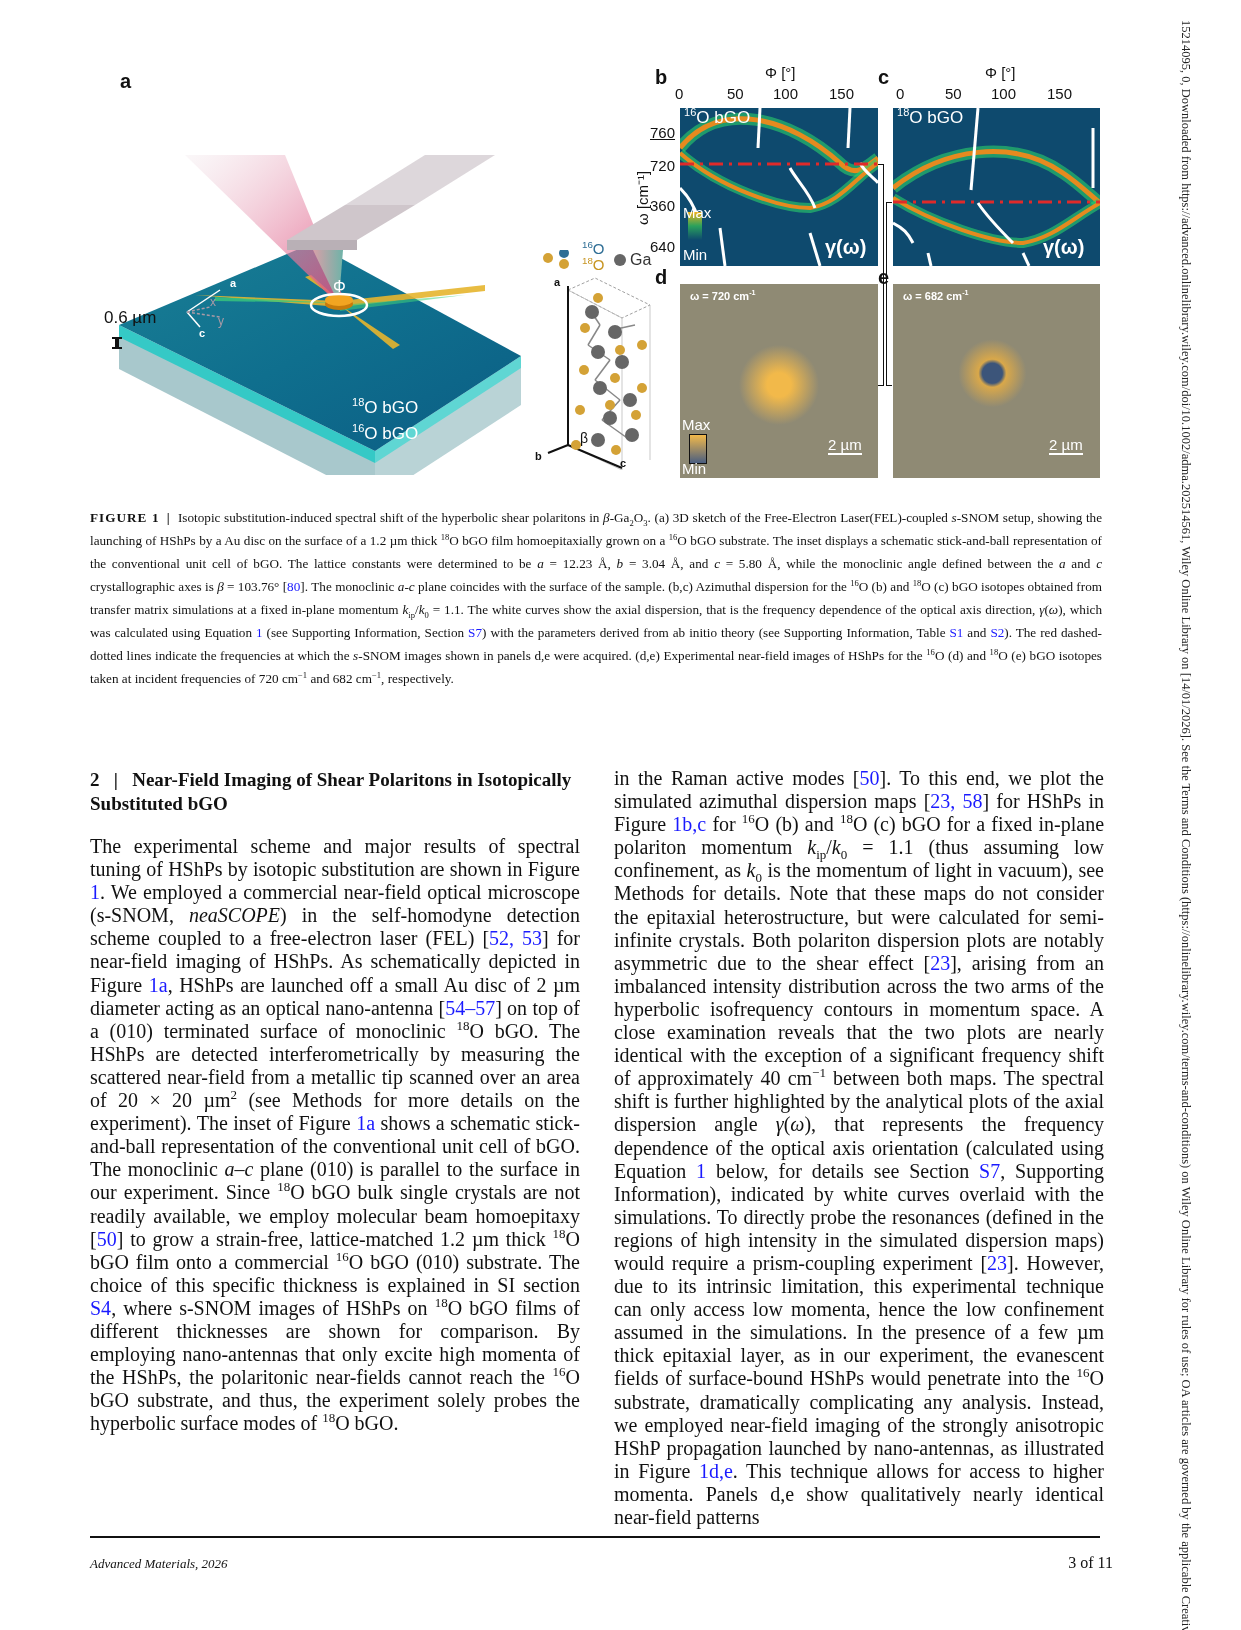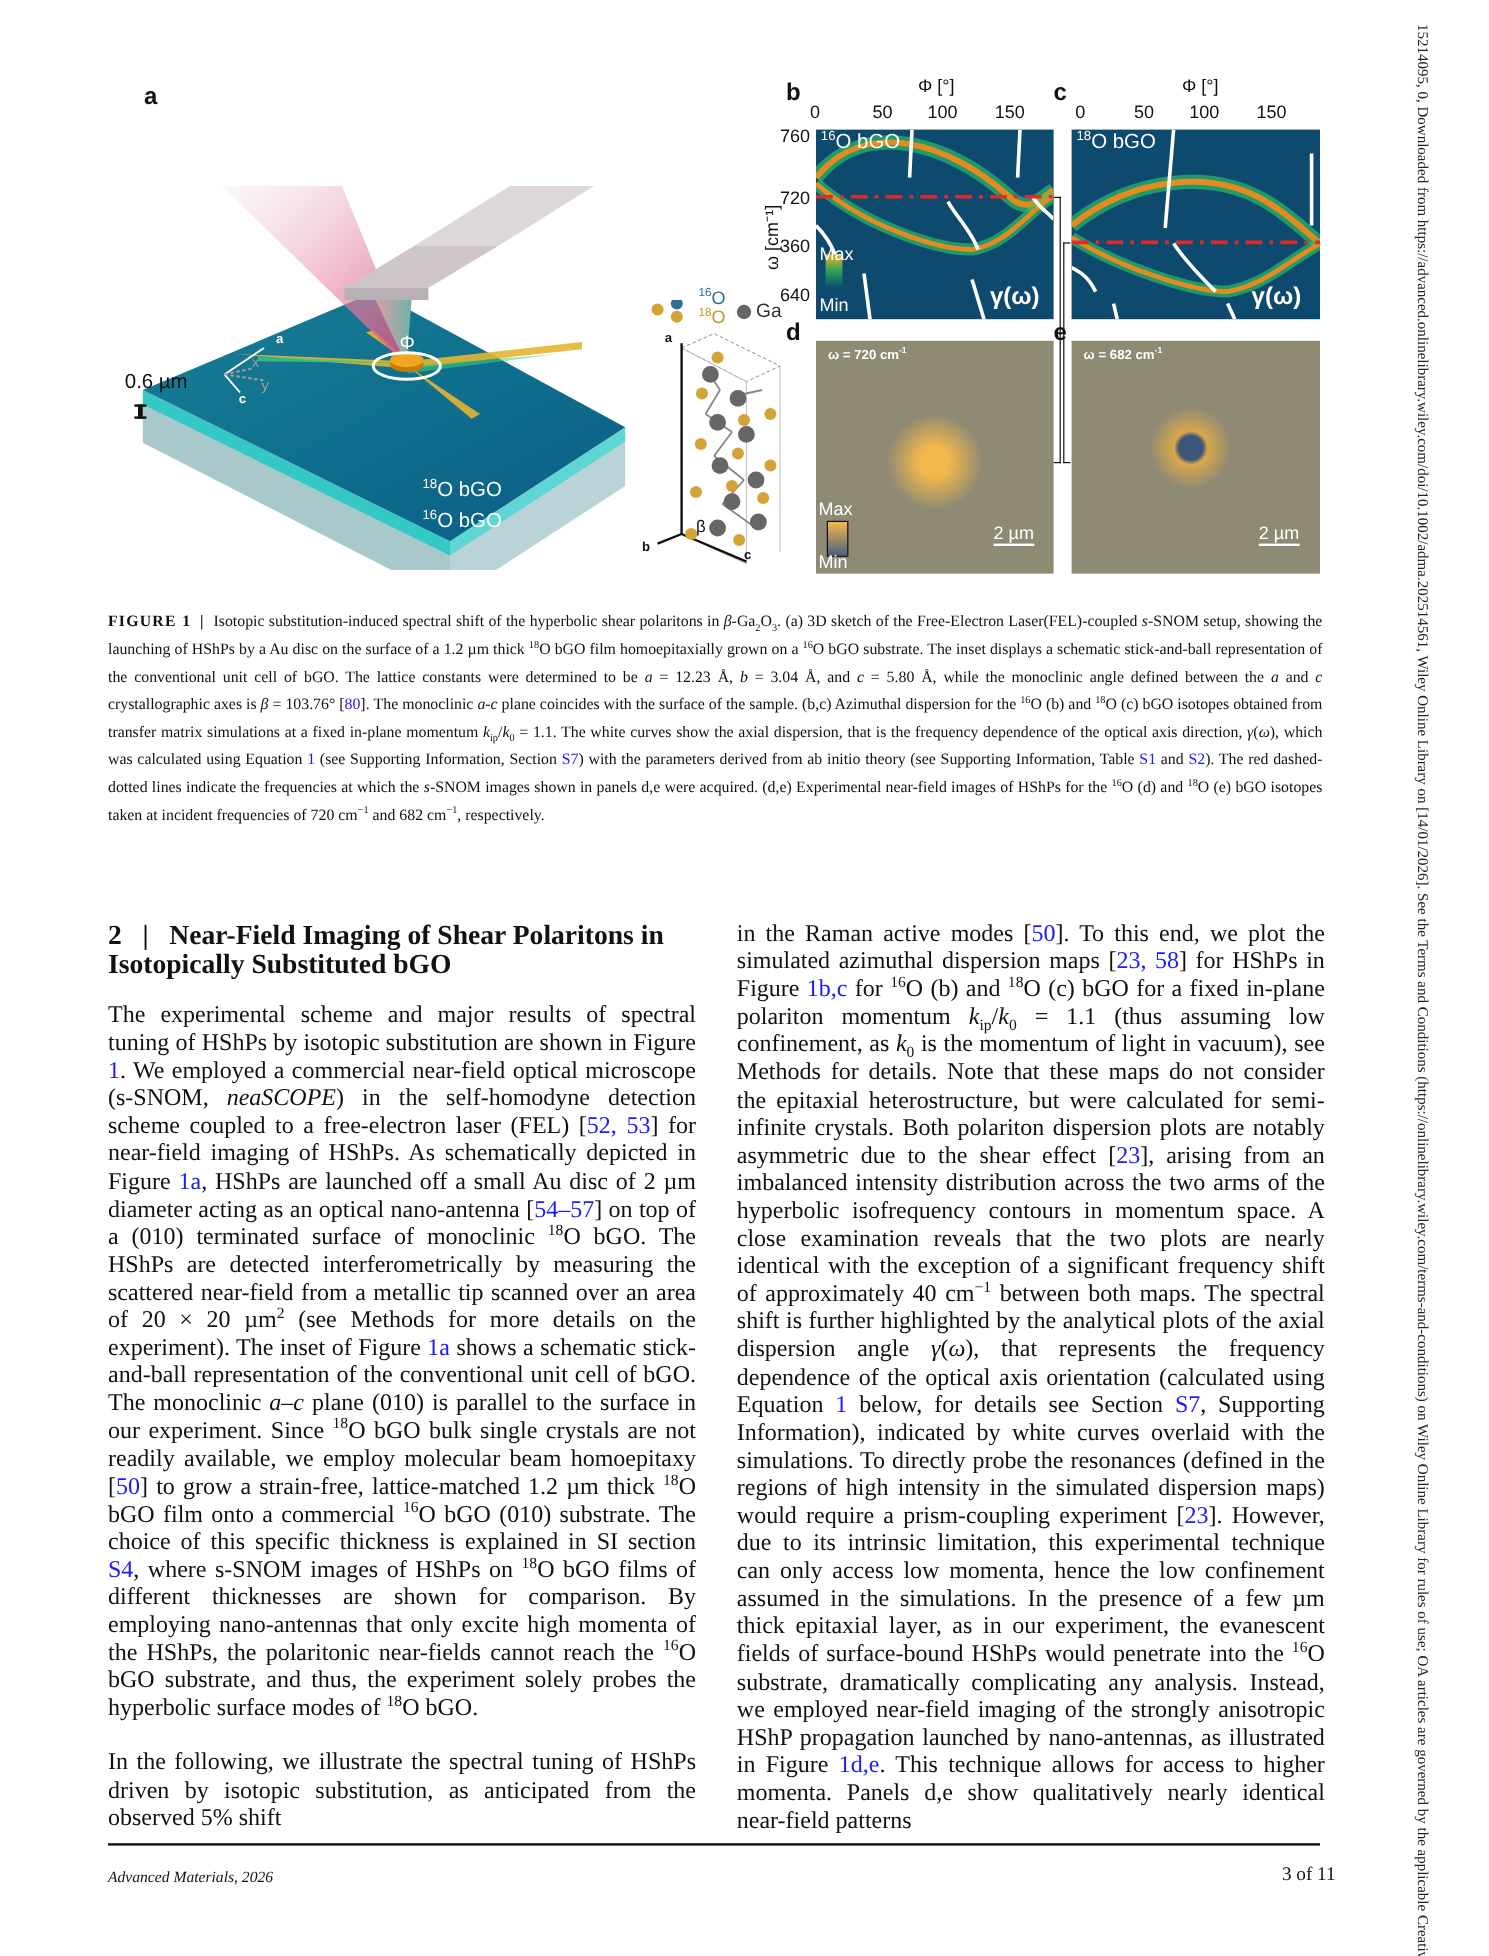--- a/index.html
+++ b/index.html
@@ -22,21 +22,21 @@
   .nf .lbl{position:absolute;font-family:"Liberation Sans",sans-serif;color:#fff;font-weight:bold;font-size:11px;}
 
   
   #caption{position:absolute;left:90px;top:506px;width:1012px;font-family:"Liberation Serif",serif;font-size:13.2px;line-height:23px;text-align:justify;}
   #caption b{font-weight:bold;letter-spacing:1px;margin-top:32px;}
 
   
   .col{position:absolute;top:0;width:490px;font-family:"Liberation Serif",serif;font-size:20px;line-height:23.1px;text-align:justify;}
   #colL{left:90px;top:835px;}
   #colR{left:614px;top:767px;}
-  #sec-h{position:absolute;left:90px;top:768px;width:500px;font-family:"Liberation Serif",serif;font-weight:bold;font-size:23px;line-height:24px;}
+  #sec-h{position:absolute;left:90px;top:768px;width:500px;font-family:"Liberation Serif",serif;font-weight:bold;font-size:19px;line-height:24px;}
   .para{margin:0 0 22px 0;}
   #rule{position:absolute;left:90px;top:1536px;width:1010px;height:2px;background:#111;}
   #footL{position:absolute;left:90px;top:1556px;font-family:"Liberation Serif",serif;font-style:italic;font-size:13px;}
   #footR{position:absolute;right:128px;top:1554px;font-family:"Liberation Serif",serif;font-size:16px;}
 </style>
 </head>
 <body>
 
 <div id="side">15214095, 0, Downloaded from https://advanced.onlinelibrary.wiley.com/doi/10.1002/adma.202514561, Wiley Online Library on [14/01/2026]. See the Terms and Conditions (https://onlinelibrary.wiley.com/terms-and-conditions) on Wiley Online Library for rules of use; OA articles are governed by the applicable Creative Commons License</div>
 
@@ -171,21 +171,21 @@
     <div class="abs sans" style="left:40px;top:180px;font-size:14px;">β</div>
   </div>
 
   <div class="abs panel-letter" style="left:655px;top:66px;">b</div>
   <div class="abs axis-txt" style="left:765px;top:64px;">Φ [°]</div>
   <div class="abs axis-txt" style="left:675px;top:85px;">0</div>
   <div class="abs axis-txt" style="left:727px;top:85px;">50</div>
   <div class="abs axis-txt" style="left:773px;top:85px;">100</div>
   <div class="abs axis-txt" style="left:829px;top:85px;">150</div>
   <div class="abs axis-txt" style="left:632px;top:175px;transform:rotate(-90deg);transform-origin:center;white-space:nowrap;width:80px;margin-left:-30px;">ω [cm⁻¹]</div>
-  <div class="abs axis-txt" style="left:650px;top:105px;">760</div>
+  <div class="abs axis-txt" style="left:650px;top:124px;text-decoration:underline;">760</div>
   <div class="abs axis-txt" style="left:650px;top:157px;">720</div>
   <div class="abs axis-txt" style="left:650px;top:197px;">360</div>
   <div class="abs axis-txt" style="left:650px;top:238px;">640</div>
 
   <div class="map" style="left:680px;top:108px;width:198px;height:158px;">
     <svg width="198" height="158">
       <path d="M0,40 C40,-10 110,10 160,55 C175,70 185,60 198,50" stroke="#2bd06b" stroke-width="12" fill="none" opacity="0.6"></path>
       <path d="M0,40 C40,-10 110,10 160,55 C175,70 185,60 198,50" stroke="#e58a1f" stroke-width="5" fill="none"></path>
       <path d="M0,45 C40,80 100,100 130,100 C160,95 175,70 198,55" stroke="#2bd06b" stroke-width="10" fill="none" opacity="0.6"></path>
       <path d="M0,45 C40,80 100,100 130,100 C160,95 175,70 198,55" stroke="#e58a1f" stroke-width="4" fill="none"></path>
@@ -263,21 +263,20 @@
 <div id="caption">
   <b>FIGURE 1</b>&nbsp;&nbsp;<b>|</b>&nbsp;&nbsp;<span id="caption-body">Isotopic substitution-induced spectral shift of the hyperbolic shear polaritons in <i>β</i>-Ga<sub>2</sub>O<sub>3</sub>. (a) 3D sketch of the Free-Electron Laser(FEL)-coupled <i>s</i>-SNOM setup, showing the launching of HShPs by a Au disc on the surface of a 1.2 µm thick <sup>18</sup>O bGO film homoepitaxially grown on a <sup>16</sup>O bGO substrate. The inset displays a schematic stick-and-ball representation of the conventional unit cell of bGO. The lattice constants were determined to be <i>a</i> = 12.23 Å, <i>b</i> = 3.04 Å, and <i>c</i> = 5.80 Å, while the monoclinic angle defined between the <i>a</i> and <i>c</i> crystallographic axes is <i>β</i> = 103.76° [<span class="link">80</span>]. The monoclinic <i>a</i>-<i>c</i> plane coincides with the surface of the sample. (b,c) Azimuthal dispersion for the <sup>16</sup>O (b) and <sup>18</sup>O (c) bGO isotopes obtained from transfer matrix simulations at a fixed in-plane momentum <i>k</i><sub>ip</sub>/<i>k</i><sub>0</sub> = 1.1. The white curves show the axial dispersion, that is the frequency dependence of the optical axis direction, <i>γ</i>(<i>ω</i>), which was calculated using Equation <span class="link">1</span> (see Supporting Information, Section <span class="link">S7</span>) with the parameters derived from ab initio theory (see Supporting Information, Table <span class="link">S1</span> and <span class="link">S2</span>). The red dashed-dotted lines indicate the frequencies at which the <i>s</i>-SNOM images shown in panels d,e were acquired. (d,e) Experimental near-field images of HShPs for the <sup>16</sup>O (d) and <sup>18</sup>O (e) bGO isotopes taken at incident frequencies of 720 cm<sup>−1</sup> and 682 cm<sup>−1</sup>, respectively.</span>
 </div>
 
 <div id="sec-h">
   <span>2</span>&nbsp;&nbsp;&nbsp;<span>|</span>&nbsp;&nbsp;&nbsp;<span>Near-Field Imaging of Shear Polaritons in Isotopically Substituted bGO</span>
 </div>
 
 <div id="colL" class="col">
     <p class="para">The experimental scheme and major results of spectral tuning of HShPs by isotopic substitution are shown in Figure <span class="link">1</span>. We employed a commercial near-field optical microscope (s-SNOM, <i>neaSCOPE</i>) in the self-homodyne detection scheme coupled to a free-electron laser (FEL) [<span class="link">52, 53</span>] for near-field imaging of HShPs. As schematically depicted in Figure <span class="link">1a</span>, HShPs are launched off a small Au disc of 2 µm diameter acting as an optical nano-antenna [<span class="link">54–57</span>] on top of a (010) terminated surface of monoclinic <sup>18</sup>O bGO. The HShPs are detected interferometrically by measuring the scattered near-field from a metallic tip scanned over an area of 20 × 20 µm<sup>2</sup> (see Methods for more details on the experiment). The inset of Figure <span class="link">1a</span> shows a schematic stick-and-ball representation of the conventional unit cell of bGO. The monoclinic <i>a</i>–<i>c</i> plane (010) is parallel to the surface in our experiment. Since <sup>18</sup>O bGO bulk single crystals are not readily available, we employ molecular beam homoepitaxy [<span class="link">50</span>] to grow a strain-free, lattice-matched 1.2 µm thick <sup>18</sup>O bGO film onto a commercial <sup>16</sup>O bGO (010) substrate. The choice of this specific thickness is explained in SI section <span class="link">S4</span>, where s-SNOM images of HShPs on <sup>18</sup>O bGO films of different thicknesses are shown for comparison. By employing nano-antennas that only excite high momenta of the HShPs, the polaritonic near-fields cannot reach the <sup>16</sup>O bGO substrate, and thus, the experiment solely probes the hyperbolic surface modes of <sup>18</sup>O bGO.</p>
-    <p class="para">In the following, we illustrate the spectral tuning of HShPs driven by isotopic substitution, as anticipated from the observed 5% shift</p>
   </div>
 <div id="colR" class="col">
     <p class="para">in the Raman active modes [<span class="link">50</span>]. To this end, we plot the simulated azimuthal dispersion maps [<span class="link">23, 58</span>] for HShPs in Figure <span class="link">1b,c</span> for <sup>16</sup>O (b) and <sup>18</sup>O (c) bGO for a fixed in-plane polariton momentum <i>k</i><sub>ip</sub>/<i>k</i><sub>0</sub> = 1.1 (thus assuming low confinement, as <i>k</i><sub>0</sub> is the momentum of light in vacuum), see Methods for details. Note that these maps do not consider the epitaxial heterostructure, but were calculated for semi-infinite crystals. Both polariton dispersion plots are notably asymmetric due to the shear effect [<span class="link">23</span>], arising from an imbalanced intensity distribution across the two arms of the hyperbolic isofrequency contours in momentum space. A close examination reveals that the two plots are nearly identical with the exception of a significant frequency shift of approximately 40 cm<sup>−1</sup> between both maps. The spectral shift is further highlighted by the analytical plots of the axial dispersion angle <i>γ</i>(<i>ω</i>), that represents the frequency dependence of the optical axis orientation (calculated using Equation <span class="link">1</span> below, for details see Section <span class="link">S7</span>, Supporting Information), indicated by white curves overlaid with the simulations. To directly probe the resonances (defined in the regions of high intensity in the simulated dispersion maps) would require a prism-coupling experiment [<span class="link">23</span>]. However, due to its intrinsic limitation, this experimental technique can only access low momenta, hence the low confinement assumed in the simulations. In the presence of a few µm thick epitaxial layer, as in our experiment, the evanescent fields of surface-bound HShPs would penetrate into the <sup>16</sup>O substrate, dramatically complicating any analysis. Instead, we employed near-field imaging of the strongly anisotropic HShP propagation launched by nano-antennas, as illustrated in Figure <span class="link">1d,e</span>. This technique allows for access to higher momenta. Panels d,e show qualitatively nearly identical near-field patterns</p>
   </div>
 
 <div id="rule"></div>
 <div id="footL">Advanced Materials, 2026</div>
 <div id="footR">3 of 11</div>
 
 </body></html>

